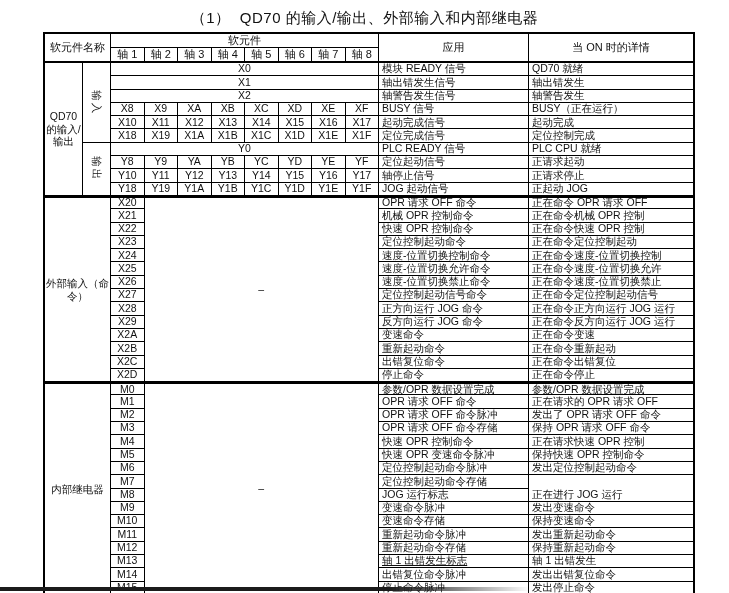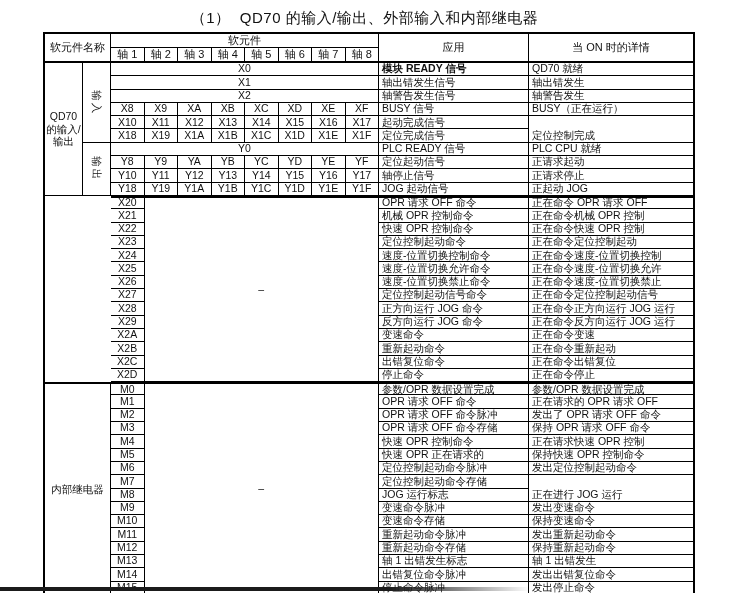--- a/index.html
+++ b/index.html
@@ -54,21 +54,21 @@
     <div class="c ctr tb hdr" style="grid-area: 2 / 8 / span 1 / span 1;">轴 6</div>
     <div class="c ctr tb hdr" style="grid-area: 2 / 9 / span 1 / span 1;">轴 7</div>
     <div class="c ctr tb hdr" style="grid-area: 2 / 10 / span 1 / span 1;">轴 8</div>
     <div class="c ctr tb hdr" style="grid-area: 1 / 11 / span 2 / span 1;">应用</div>
     <div class="c ctr tb hdr lc" style="grid-area: 1 / 12 / span 2 / span 1;">当 ON 时的详情</div>
     <div class="c ctr wrap" style="grid-area: 3 / 1 / span 10 / span 1;">QD70 的输入/输出</div>
     <div class="c rot" style="grid-area: 3 / 2 / span 6 / span 1;">
       <span>输入</span>
     </div>
     <div class="c ctr" style="grid-area: 3 / 3 / span 1 / span 8;">X0</div>
-    <div class="c lft" style="grid-area: 3 / 11 / span 1 / span 1; font-weight: bold;">模块 READY 信号</div>
+    <div class="c lft" style="grid-area: 3 / 11 / span 1 / span 1;">模块 READY 信号</div>
     <div class="c lft lc" style="grid-area: 3 / 12 / span 1 / span 1;">QD70 就绪</div>
     <div class="c ctr" style="grid-area: 4 / 3 / span 1 / span 8;">X1</div>
     <div class="c lft" style="grid-area: 4 / 11 / span 1 / span 1;">轴出错发生信号</div>
     <div class="c lft lc" style="grid-area: 4 / 12 / span 1 / span 1;">轴出错发生</div>
     <div class="c ctr" style="grid-area: 5 / 3 / span 1 / span 8;">X2</div>
     <div class="c lft" style="grid-area: 5 / 11 / span 1 / span 1;">轴警告发生信号</div>
     <div class="c lft lc" style="grid-area: 5 / 12 / span 1 / span 1;">轴警告发生</div>
     <div class="c ctr" style="grid-area: 6 / 3 / span 1 / span 1;">X8</div>
     <div class="c ctr" style="grid-area: 6 / 4 / span 1 / span 1;">X9</div>
     <div class="c ctr" style="grid-area: 6 / 5 / span 1 / span 1;">XA</div>
@@ -81,20 +81,21 @@
     <div class="c lft lc" style="grid-area: 6 / 12 / span 1 / span 1;">BUSY（正在运行）</div>
     <div class="c ctr" style="grid-area: 7 / 3 / span 1 / span 1;">X10</div>
     <div class="c ctr" style="grid-area: 7 / 4 / span 1 / span 1;">X11</div>
     <div class="c ctr" style="grid-area: 7 / 5 / span 1 / span 1;">X12</div>
     <div class="c ctr" style="grid-area: 7 / 6 / span 1 / span 1;">X13</div>
     <div class="c ctr" style="grid-area: 7 / 7 / span 1 / span 1;">X14</div>
     <div class="c ctr" style="grid-area: 7 / 8 / span 1 / span 1;">X15</div>
     <div class="c ctr" style="grid-area: 7 / 9 / span 1 / span 1;">X16</div>
     <div class="c ctr" style="grid-area: 7 / 10 / span 1 / span 1;">X17</div>
     <div class="c lft" style="grid-area: 7 / 11 / span 1 / span 1;">起动完成信号</div>
+    <div class="c lft lc" style="grid-area: 7 / 12 / span 1 / span 1;">起动完成</div>
     <div class="c ctr" style="grid-area: 8 / 3 / span 1 / span 1;">X18</div>
     <div class="c ctr" style="grid-area: 8 / 4 / span 1 / span 1;">X19</div>
     <div class="c ctr" style="grid-area: 8 / 5 / span 1 / span 1;">X1A</div>
     <div class="c ctr" style="grid-area: 8 / 6 / span 1 / span 1;">X1B</div>
     <div class="c ctr" style="grid-area: 8 / 7 / span 1 / span 1;">X1C</div>
     <div class="c ctr" style="grid-area: 8 / 8 / span 1 / span 1;">X1D</div>
     <div class="c ctr" style="grid-area: 8 / 9 / span 1 / span 1;">X1E</div>
     <div class="c ctr" style="grid-area: 8 / 10 / span 1 / span 1; text-align: right;">X1F</div>
     <div class="c lft" style="grid-area: 8 / 11 / span 1 / span 1;">定位完成信号</div>
     <div class="c lft lc" style="grid-area: 8 / 12 / span 1 / span 1;">定位控制完成</div>
@@ -127,20 +128,21 @@
     <div class="c ctr" style="grid-area: 12 / 3 / span 1 / span 1;">Y18</div>
     <div class="c ctr" style="grid-area: 12 / 4 / span 1 / span 1;">Y19</div>
     <div class="c ctr" style="grid-area: 12 / 5 / span 1 / span 1;">Y1A</div>
     <div class="c ctr" style="grid-area: 12 / 6 / span 1 / span 1;">Y1B</div>
     <div class="c ctr" style="grid-area: 12 / 7 / span 1 / span 1;">Y1C</div>
     <div class="c ctr" style="grid-area: 12 / 8 / span 1 / span 1;">Y1D</div>
     <div class="c ctr" style="grid-area: 12 / 9 / span 1 / span 1;">Y1E</div>
     <div class="c ctr" style="grid-area: 12 / 10 / span 1 / span 1;">Y1F</div>
     <div class="c lft" style="grid-area: 12 / 11 / span 1 / span 1;">JOG 起动信号</div>
     <div class="c lft lc" style="grid-area: 12 / 12 / span 1 / span 1;">正起动 JOG</div>
+    <div class="c ctr wrap tt" style="grid-area: 13 / 1 / span 14 / span 2;">外部输入（命令）</div>
     <div class="c ctr tt" style="grid-area: 13 / 4 / span 14 / span 7;">–</div>
     <div class="c ctr tt" style="grid-area: 13 / 3 / span 1 / span 1;">X20</div>
     <div class="c lft tt" style="grid-area: 13 / 11 / span 1 / span 1;">OPR 请求 OFF 命令</div>
     <div class="c lft tt lc" style="grid-area: 13 / 12 / span 1 / span 1;">正在命令 OPR 请求 OFF</div>
     <div class="c ctr" style="grid-area: 14 / 3 / span 1 / span 1;">X21</div>
     <div class="c lft" style="grid-area: 14 / 11 / span 1 / span 1;">机械 OPR 控制命令</div>
     <div class="c lft lc" style="grid-area: 14 / 12 / span 1 / span 1;">正在命令机械 OPR 控制</div>
     <div class="c ctr" style="grid-area: 15 / 3 / span 1 / span 1;">X22</div>
     <div class="c lft" style="grid-area: 15 / 11 / span 1 / span 1;">快速 OPR 控制命令</div>
     <div class="c lft lc" style="grid-area: 15 / 12 / span 1 / span 1;">正在命令快速 OPR 控制</div>
@@ -188,21 +190,21 @@
     <div class="c ctr" style="grid-area: 29 / 3 / span 1 / span 1;">M2</div>
     <div class="c lft" style="grid-area: 29 / 11 / span 1 / span 1;">OPR 请求 OFF 命令脉冲</div>
     <div class="c lft lc" style="grid-area: 29 / 12 / span 1 / span 1;">发出了 OPR 请求 OFF 命令</div>
     <div class="c ctr" style="grid-area: 30 / 3 / span 1 / span 1;">M3</div>
     <div class="c lft" style="grid-area: 30 / 11 / span 1 / span 1;">OPR 请求 OFF 命令存储</div>
     <div class="c lft lc" style="grid-area: 30 / 12 / span 1 / span 1;">保持 OPR 请求 OFF 命令</div>
     <div class="c ctr" style="grid-area: 31 / 3 / span 1 / span 1;">M4</div>
     <div class="c lft" style="grid-area: 31 / 11 / span 1 / span 1;">快速 OPR 控制命令</div>
     <div class="c lft lc" style="grid-area: 31 / 12 / span 1 / span 1;">正在请求快速 OPR 控制</div>
     <div class="c ctr" style="grid-area: 32 / 3 / span 1 / span 1;">M5</div>
-    <div class="c lft" style="grid-area: 32 / 11 / span 1 / span 1;">快速 OPR 正在请求的</div>
+    <div class="c lft" style="grid-area: 32 / 11 / span 1 / span 1;">快速 OPR 变速命令脉冲</div>
     <div class="c lft lc" style="grid-area: 32 / 12 / span 1 / span 1;">保持快速 OPR 控制命令</div>
     <div class="c ctr" style="grid-area: 33 / 3 / span 1 / span 1;">M6</div>
     <div class="c lft" style="grid-area: 33 / 11 / span 1 / span 1;">定位控制起动命令脉冲</div>
     <div class="c lft lc" style="grid-area: 33 / 12 / span 1 / span 1;">发出定位控制起动命令</div>
     <div class="c ctr" style="grid-area: 34 / 3 / span 1 / span 1;">M7</div>
     <div class="c lft" style="grid-area: 34 / 11 / span 1 / span 1;">定位控制起动命令存储</div>
     <div class="c ctr" style="grid-area: 35 / 3 / span 1 / span 1;">M8</div>
     <div class="c lft" style="grid-area: 35 / 11 / span 1 / span 1;">JOG 运行标志</div>
     <div class="c lft lc" style="grid-area: 35 / 12 / span 1 / span 1;">正在进行 JOG 运行</div>
     <div class="c ctr" style="grid-area: 36 / 3 / span 1 / span 1;">M9</div>
@@ -211,21 +213,21 @@
     <div class="c ctr" style="grid-area: 37 / 3 / span 1 / span 1;">M10</div>
     <div class="c lft" style="grid-area: 37 / 11 / span 1 / span 1;">变速命令存储</div>
     <div class="c lft lc" style="grid-area: 37 / 12 / span 1 / span 1;">保持变速命令</div>
     <div class="c ctr" style="grid-area: 38 / 3 / span 1 / span 1;">M11</div>
     <div class="c lft" style="grid-area: 38 / 11 / span 1 / span 1;">重新起动命令脉冲</div>
     <div class="c lft lc" style="grid-area: 38 / 12 / span 1 / span 1;">发出重新起动命令</div>
     <div class="c ctr" style="grid-area: 39 / 3 / span 1 / span 1;">M12</div>
     <div class="c lft" style="grid-area: 39 / 11 / span 1 / span 1;">重新起动命令存储</div>
     <div class="c lft lc" style="grid-area: 39 / 12 / span 1 / span 1;">保持重新起动命令</div>
     <div class="c ctr" style="grid-area: 40 / 3 / span 1 / span 1;">M13</div>
-    <div class="c lft" style="grid-area: 40 / 11 / span 1 / span 1;">轴 1 出错发生标志</div>
+    <div class="c lft" style="grid-area: 40 / 11 / span 1 / span 1; text-decoration: underline;">轴 1 出错发生标志</div>
     <div class="c lft lc" style="grid-area: 40 / 12 / span 1 / span 1;">轴 1 出错发生</div>
     <div class="c ctr" style="grid-area: 41 / 3 / span 1 / span 1;">M14</div>
     <div class="c lft" style="grid-area: 41 / 11 / span 1 / span 1;">出错复位命令脉冲</div>
     <div class="c lft lc" style="grid-area: 41 / 12 / span 1 / span 1;">发出出错复位命令</div>
     <div class="c ctr" style="grid-area: 42 / 3 / span 1 / span 1;">M15</div>
     <div class="c lft" style="grid-area: 42 / 11 / span 1 / span 1;">停止命令脉冲</div>
     <div class="c lft lc" style="grid-area: 42 / 12 / span 1 / span 1;">发出停止命令</div>
   </div>
 
 <div id="artifact-bar"></div>

